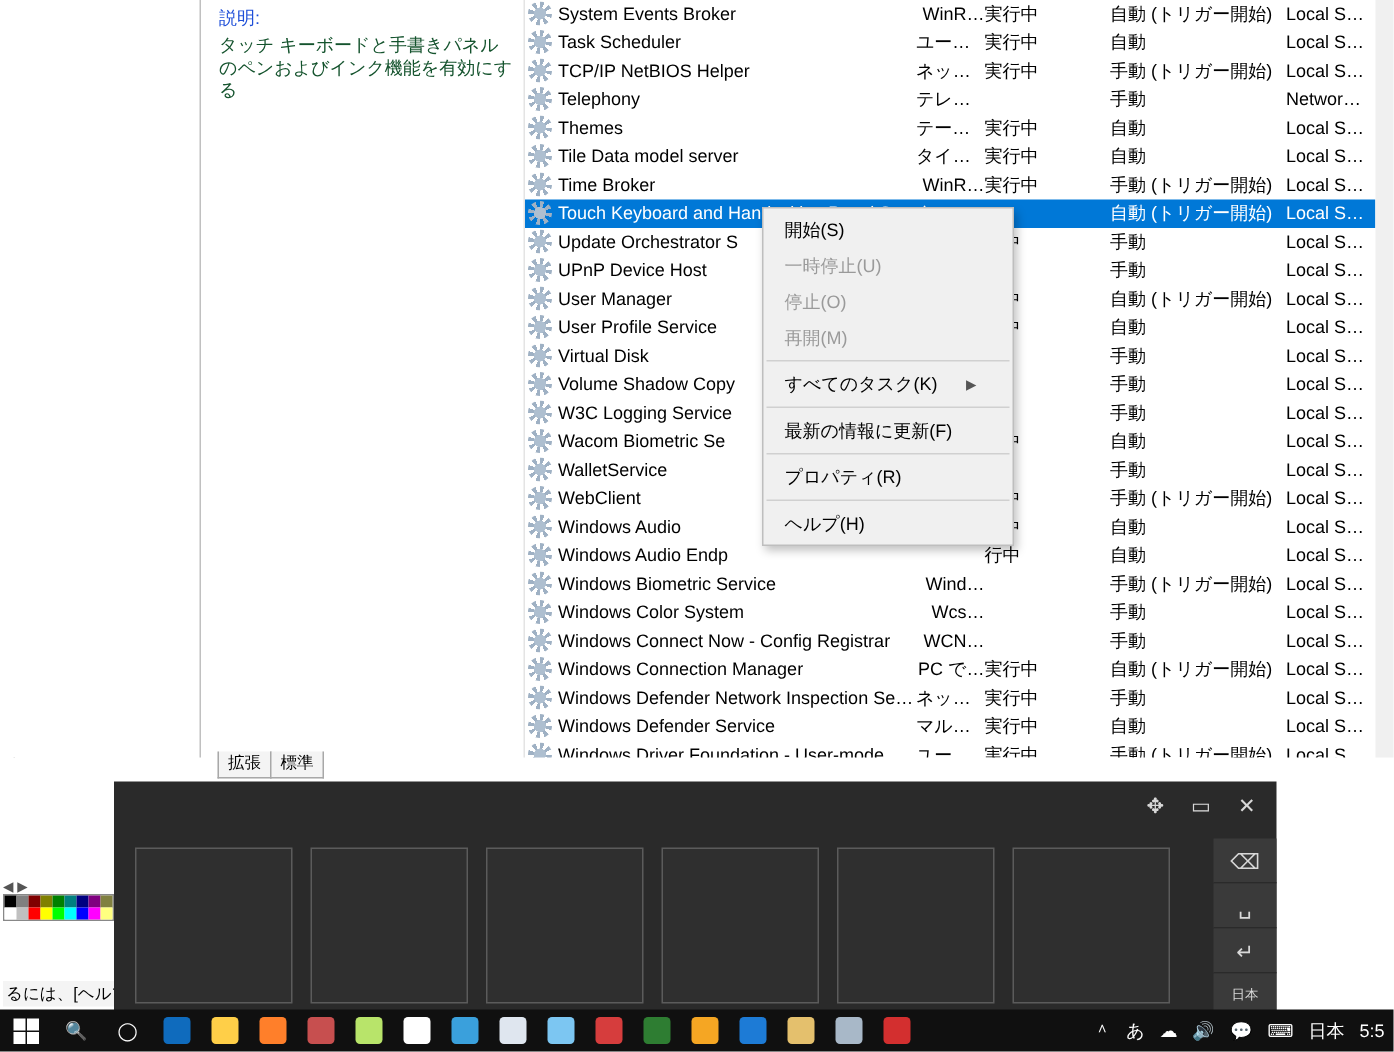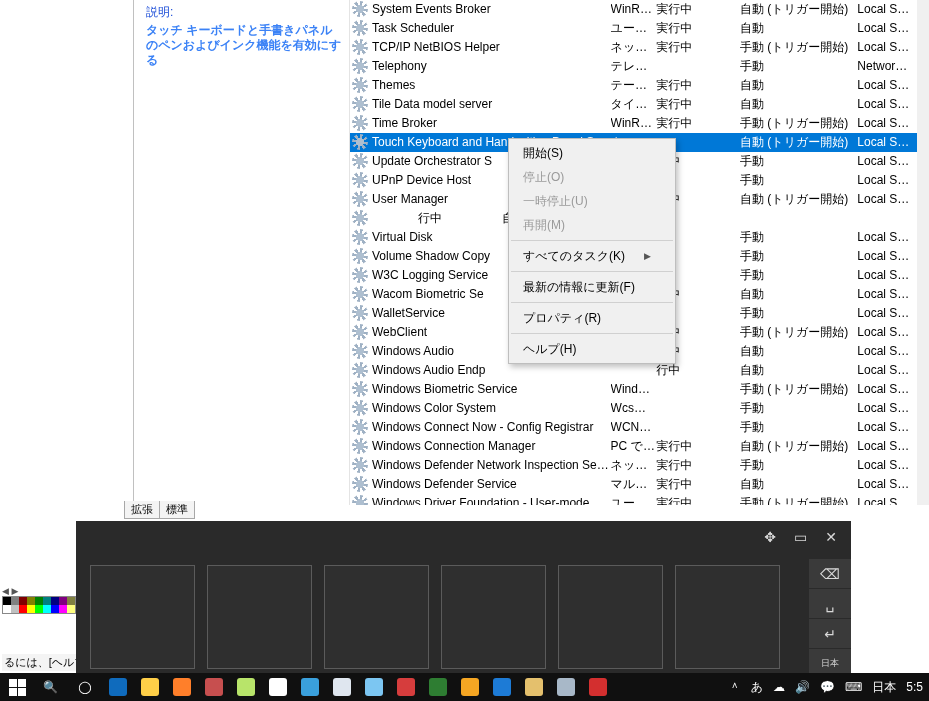--- a/index.html
+++ b/index.html
@@ -4,42 +4,42 @@
 <style>
 * { margin: 0; padding: 0; box-sizing: border-box; font-family: "Meiryo UI", "MS Gothic", sans-serif; font-size: 12px; }
 body { width: 929px; height: 701px; background: #fff; overflow: hidden; position: relative; }
 
 .app-window { position: absolute; top: 0; left: 0; right: 0; bottom: 0; background: #fff; }
 .splitter-left { position: absolute; left: 0; top: 0; width: 134px; bottom: 196px; border-right: 1px solid #c0c0c0; background: #fff; }
 .splitter-thin { position: absolute; left: 6px; top: 0; width: 4px; bottom: 196px; background: #fff; border-right: 1px solid #aaa; }
 
 .desc-pane { position: absolute; left: 140px; top: 0; width: 210px; bottom: 196px; padding: 4px 6px; border-right: 1px solid #e4e4e4; background: #fff; }
 .desc-pane .lbl { color: #1d4ed8; margin-bottom: 2px; }
-.desc-pane .txt { color: #3b82f6; line-height: 1.25; font-weight: bold; }
+.desc-pane .txt { color: #14532d; line-height: 1.25; }
 
 .list { position: absolute; left: 350px; top: 0; right: 12px; bottom: 196px; background: #fff; overflow: hidden; }
 .row { display: flex; height: 19px; line-height: 19px; white-space: nowrap; }
 .row.sel { background: #0078d7; color: #fff; }
 .ico { width: 16px; height: 16px; margin: 1px 4px 0 2px; flex: none; display: inline-block; }
 
 .gear {
   background: radial-gradient(circle at 50% 50%, #aebfd0 0 35%, transparent 36%),
               conic-gradient(#9fb1c4 0 22deg, transparent 22deg 45deg, #9fb1c4 45deg 67deg, transparent 67deg 90deg,
                              #9fb1c4 90deg 112deg, transparent 112deg 135deg, #9fb1c4 135deg 157deg, transparent 157deg 180deg,
                              #9fb1c4 180deg 202deg, transparent 202deg 225deg, #9fb1c4 225deg 247deg, transparent 247deg 270deg,
                              #9fb1c4 270deg 292deg, transparent 292deg 315deg, #9fb1c4 315deg 337deg, transparent 337deg 360deg);
   border-radius: 50%;
 }
 .c-name { width: 240px; overflow: hidden; text-overflow: ellipsis; }
-.c-desc { width: 46px; overflow: hidden; text-overflow: ellipsis; }
+.c-desc { width: 46px; overflow: hidden; text-overflow: ellipsis; text-align: right; }
 .c-stat { width: 56px; overflow: hidden; text-overflow: ellipsis; }
 .c-start { width: 118px; overflow: hidden; text-overflow: ellipsis; margin-left: 28px; }
 .c-logon { width: 60px; overflow: hidden; text-overflow: ellipsis; }
 
-.tabs-bottom { position: absolute; left: 124px; bottom: 182px; height: 18px; display: flex; }
+.tabs-bottom { position: absolute; left: 145px; bottom: 182px; height: 18px; display: flex; }
 .tab { border: 1px solid #a8a8a8; border-top: none; padding: 0 6px; font-size: 11px; line-height: 16px; background: #f4f4f4; margin-right: -1px; cursor: pointer; }
 .tab:before,.tab:after{content:"";}
 .scrollbar-v { position: absolute; right: 0; top: 0; width: 12px; bottom: 196px; background: #f0f0f0; }
 
 .ctx { position: absolute; left: 508px; top: 138px; width: 168px; background: #f0f0f0; border: 1px solid #bebebe; box-shadow: 2px 3px 6px rgba(0,0,0,.25); padding: 2px 0; }
 .ctx .item { padding: 4px 24px 4px 14px; line-height: 16px; color: #000; cursor: default; display: flex; justify-content: space-between; align-items: center; }
 .ctx .item.disabled { color: #9a9a9a; }
 .ctx hr { border: none; border-top: 1px solid #d0d0d0; margin: 3px 2px; }
 .ctx .arrow { font-size: 9px; color: #555; }
 
@@ -172,20 +172,21 @@
       <div class="row">
         <span class="ico gear"></span>
         <span class="c-name">User Manager</span>
         <span class="c-desc"></span>
         <span class="c-stat">行中</span>
         <span class="c-start">自動 (トリガー開始)</span>
         <span class="c-logon">Local S…</span>
       </div>
       <div class="row">
         <span class="ico gear"></span>
+        <span class="c-name">User Profile Service</span>
         <span class="c-desc"></span>
         <span class="c-stat">行中</span>
         <span class="c-start">自動</span>
         <span class="c-logon">Local S…</span>
       </div>
       <div class="row">
         <span class="ico gear"></span>
         <span class="c-name">Virtual Disk</span>
         <span class="c-desc"></span>
         <span class="c-stat"></span>
@@ -309,22 +310,22 @@
   <div class="scrollbar-v"></div>
 
   <div class="tabs-bottom">
     <div class="tab">拡張</div>
     <div class="tab">標準</div>
   </div>
 </div>
 
 <div class="ctx">
   <div class="item">開始(S)</div>
+  <div class="item disabled">一時停止(U)</div>
   <div class="item disabled">停止(O)</div>
-  <div class="item disabled">一時停止(U)</div>
   <div class="item disabled">再開(M)</div>
   <hr>
   <div class="item">
     <span>すべてのタスク(K)</span>
     <span class="arrow">▶</span>
   </div>
   <hr>
   <div class="item">最新の情報に更新(F)</div>
   <hr>
   <div class="item">プロパティ(R)</div>

